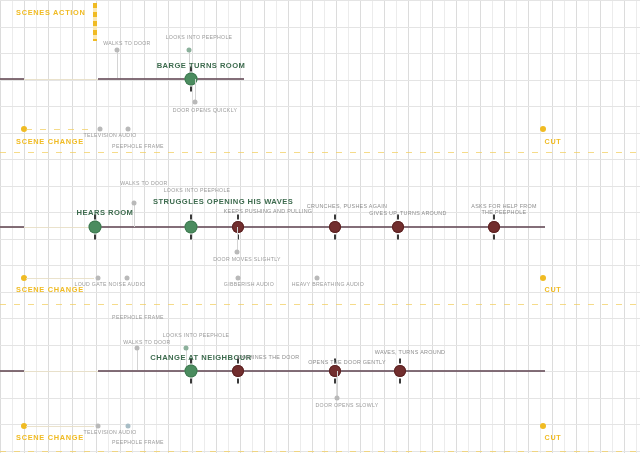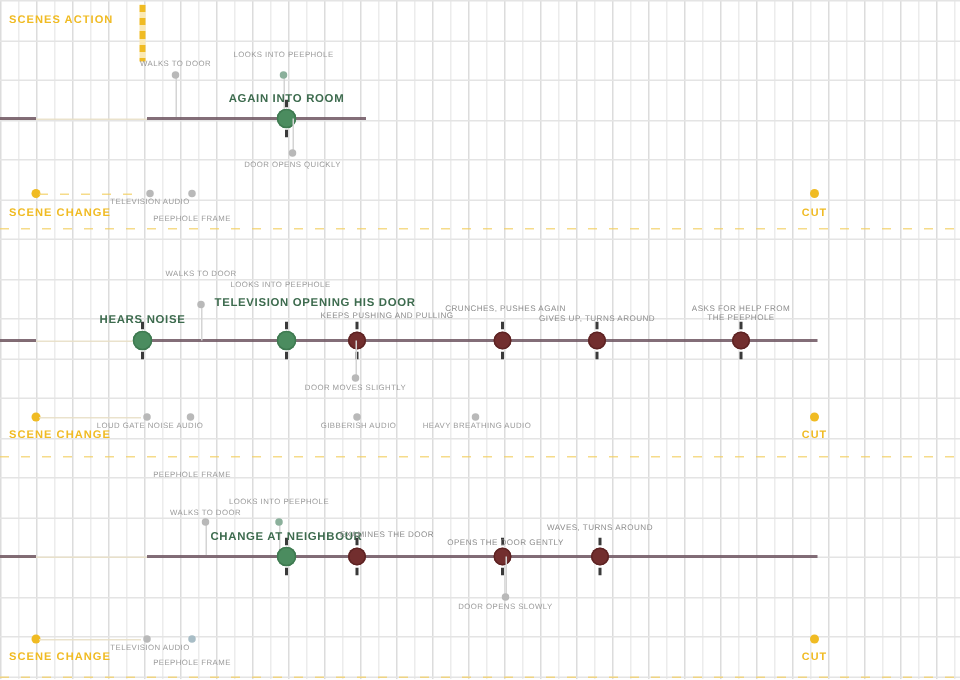--- a/index.html
+++ b/index.html
@@ -64,20 +64,21 @@
   .dot.green{background:#8bb09b;}
   .dot.grey{background:#b9b9b9;}
   .dot.yellow{width:6px;height:6px;background:#f0bb23;}
 
   
   .lbl{
     position:absolute;white-space:nowrap;
     letter-spacing:.3px;line-height:1.15;
     transform:translateX(-50%);
     pointer-events:none;
+    margin-left:10px;
   }
   .lbl.small{font-size:5.2px;color:#9a9a9a;}
   .lbl.smallish{font-size:5.4px;color:#8d8d8d;}
   .lbl.big{
     font-size:7.6px;font-weight:bold;color:#3d6b4e;letter-spacing:.45px;
     text-align:center;
   }
   .lbl.big.two{line-height:1.25;}
   .lbl.scene{
     font-size:7.4px;font-weight:bold;color:#f0bb23;letter-spacing:.7px;
@@ -186,21 +187,21 @@
     <div class="dot grey" style="left:117px;top:50px;"></div>
     <div class="lbl small" style="left:117px;top:41px;">WALKS TO DOOR</div>
 
     <div class="stub sec" style="left:189px;top:50px;height:28px;"></div>
     <div class="dot green" style="left:189px;top:50px;"></div>
     <div class="lbl small" style="left:189px;top:35px;">LOOKS INTO PEEPHOLE</div>
 
     <div class="marker tick-up" style="left:191px;top:69px;"></div>
     <div class="marker primary" style="left:191px;top:79px;"></div>
     <div class="marker tick-dn" style="left:191px;top:89px;"></div>
-    <div class="lbl big" style="left:191px;top:62px;">AGAIN INTO ROOM</div>
+    <div class="lbl big" style="left:191px;top:62px;">BARGE TURNS ROOM</div>
 
     <div class="stub sec" style="left:195px;top:79px;height:23px;"></div>
     <div class="dot grey" style="left:195px;top:102px;"></div>
     <div class="lbl small" style="left:195px;top:108px;">DOOR OPENS QUICKLY</div>
 
     <div class="dot yellow" style="left:24px;top:129px;"></div>
     <div class="dash-row" style="top:129px;left:26px;width:68px;"></div>
     <div class="lbl scene left" style="left:6px;top:138px;">SCENE CHANGE</div>
 
     <div class="dot grey" style="left:100px;top:129px;"></div>
@@ -214,31 +215,31 @@
 
   <div class="band" style="top:155px;height:152px;">
 
     <div class="axis pale" style="left:0;top:72px;width:98px;"></div>
     <div class="axis" style="left:0;top:71px;width:24px;"></div>
     <div class="axis" style="left:98px;top:71px;width:447px;"></div>
 
     <div class="marker tick-up" style="left:95px;top:62px;"></div>
     <div class="marker primary" style="left:95px;top:72px;"></div>
     <div class="marker tick-dn" style="left:95px;top:82px;"></div>
-    <div class="lbl big" style="left:95px;top:54px;">HEARS NOISE</div>
+    <div class="lbl big" style="left:95px;top:54px;">HEARS ROOM</div>
 
     <div class="stub sec" style="left:134px;top:48px;height:24px;"></div>
     <div class="dot grey" style="left:134px;top:48px;"></div>
     <div class="lbl small" style="left:134px;top:26px;">WALKS TO DOOR</div>
     <div class="lbl small" style="left:187px;top:33px;">LOOKS INTO PEEPHOLE</div>
 
     <div class="marker tick-up" style="left:191px;top:62px;"></div>
     <div class="marker primary" style="left:191px;top:72px;"></div>
     <div class="marker tick-dn" style="left:191px;top:82px;"></div>
-    <div class="lbl big two" style="left:191px;top:42px;width:96px;">TELEVISION OPENING HIS DOOR</div>
+    <div class="lbl big two" style="left:191px;top:42px;width:96px;">STRUGGLES OPENING HIS WAVES</div>
 
     <div class="marker tick-up" style="left:238px;top:62px;"></div>
     <div class="marker secondary" style="left:238px;top:72px;"></div>
     <div class="marker tick-dn" style="left:238px;top:82px;"></div>
     <div class="lbl smallish" style="left:258px;top:53px;">KEEPS PUSHING AND PULLING</div>
 
     <div class="marker tick-up" style="left:335px;top:62px;"></div>
     <div class="marker secondary" style="left:335px;top:72px;"></div>
     <div class="marker tick-dn" style="left:335px;top:82px;"></div>
     <div class="lbl smallish" style="left:337px;top:48px;">CRUNCHES, PUSHES AGAIN</div>

